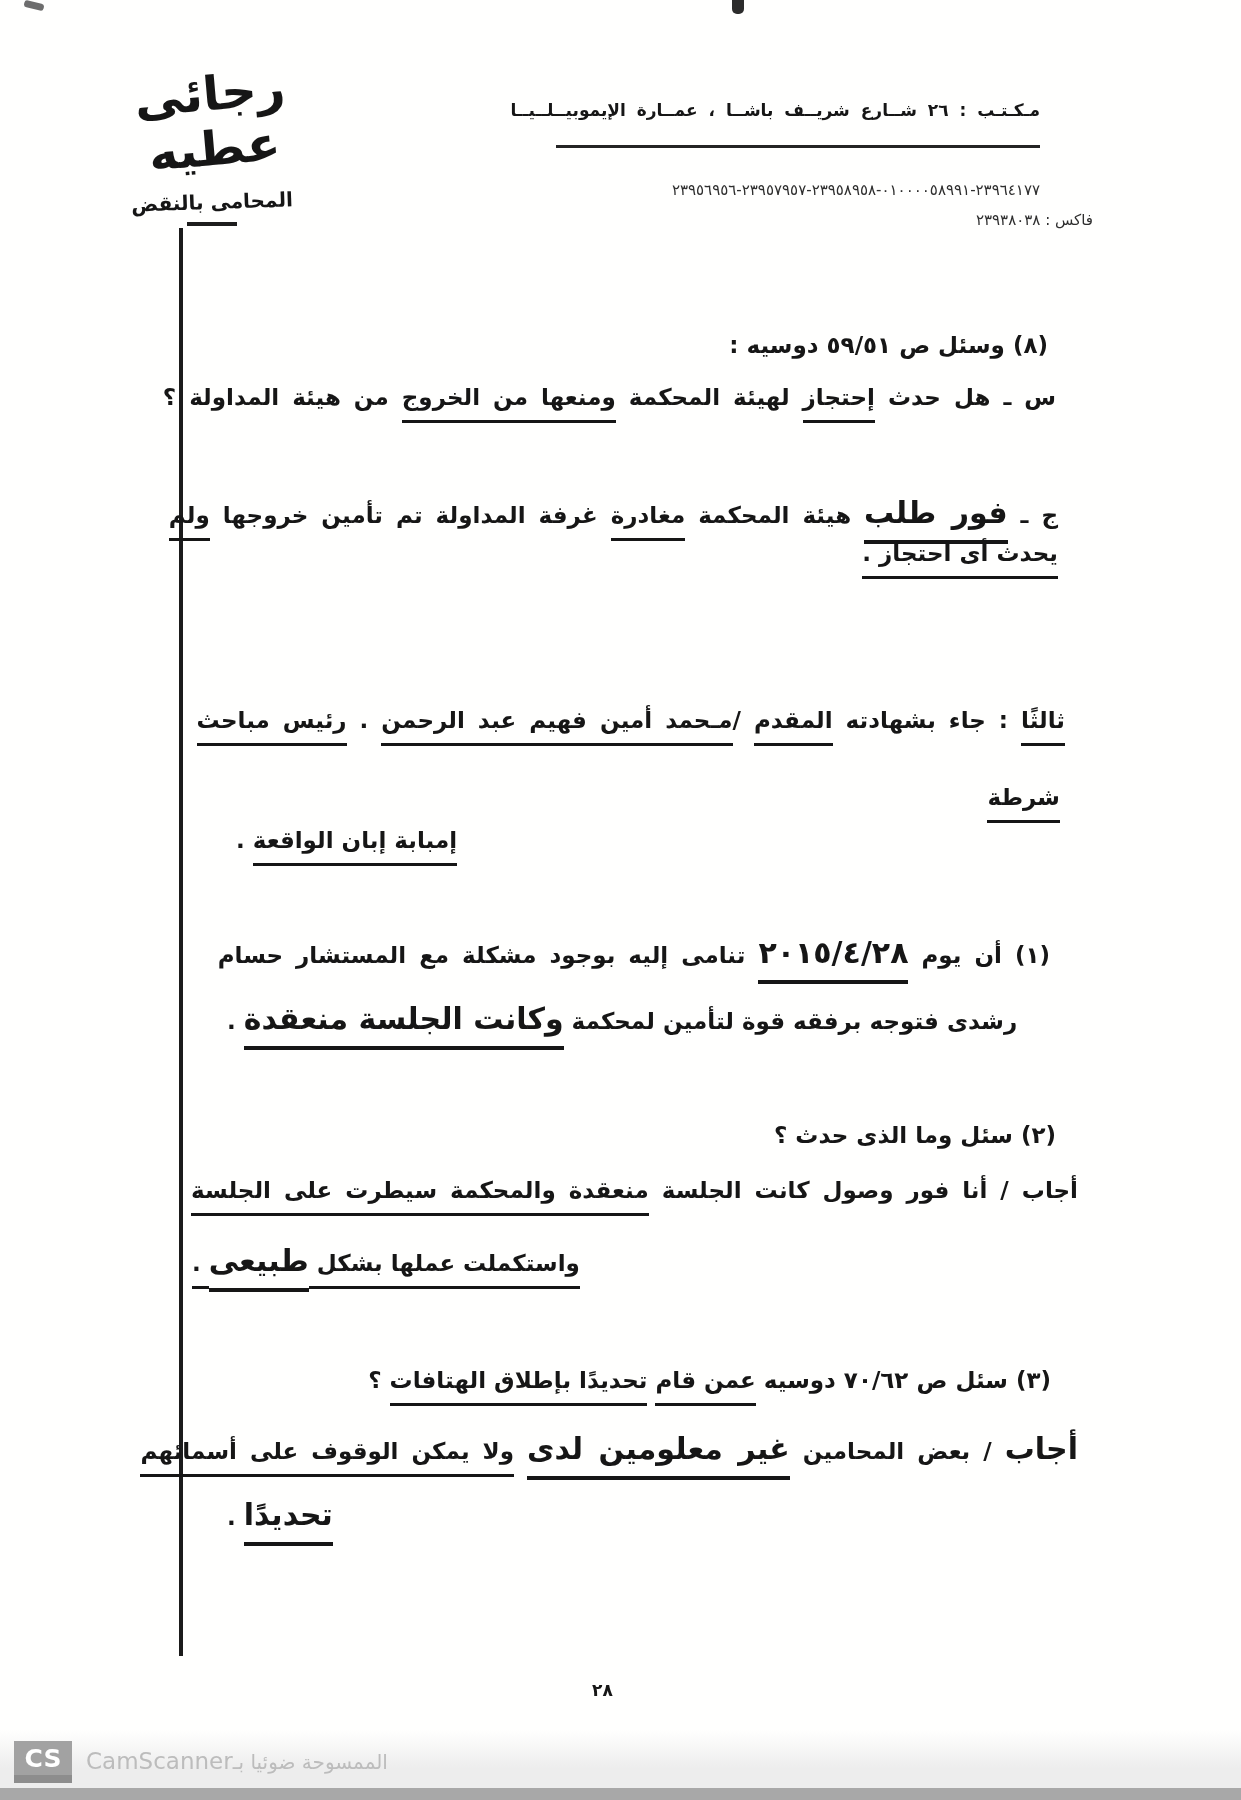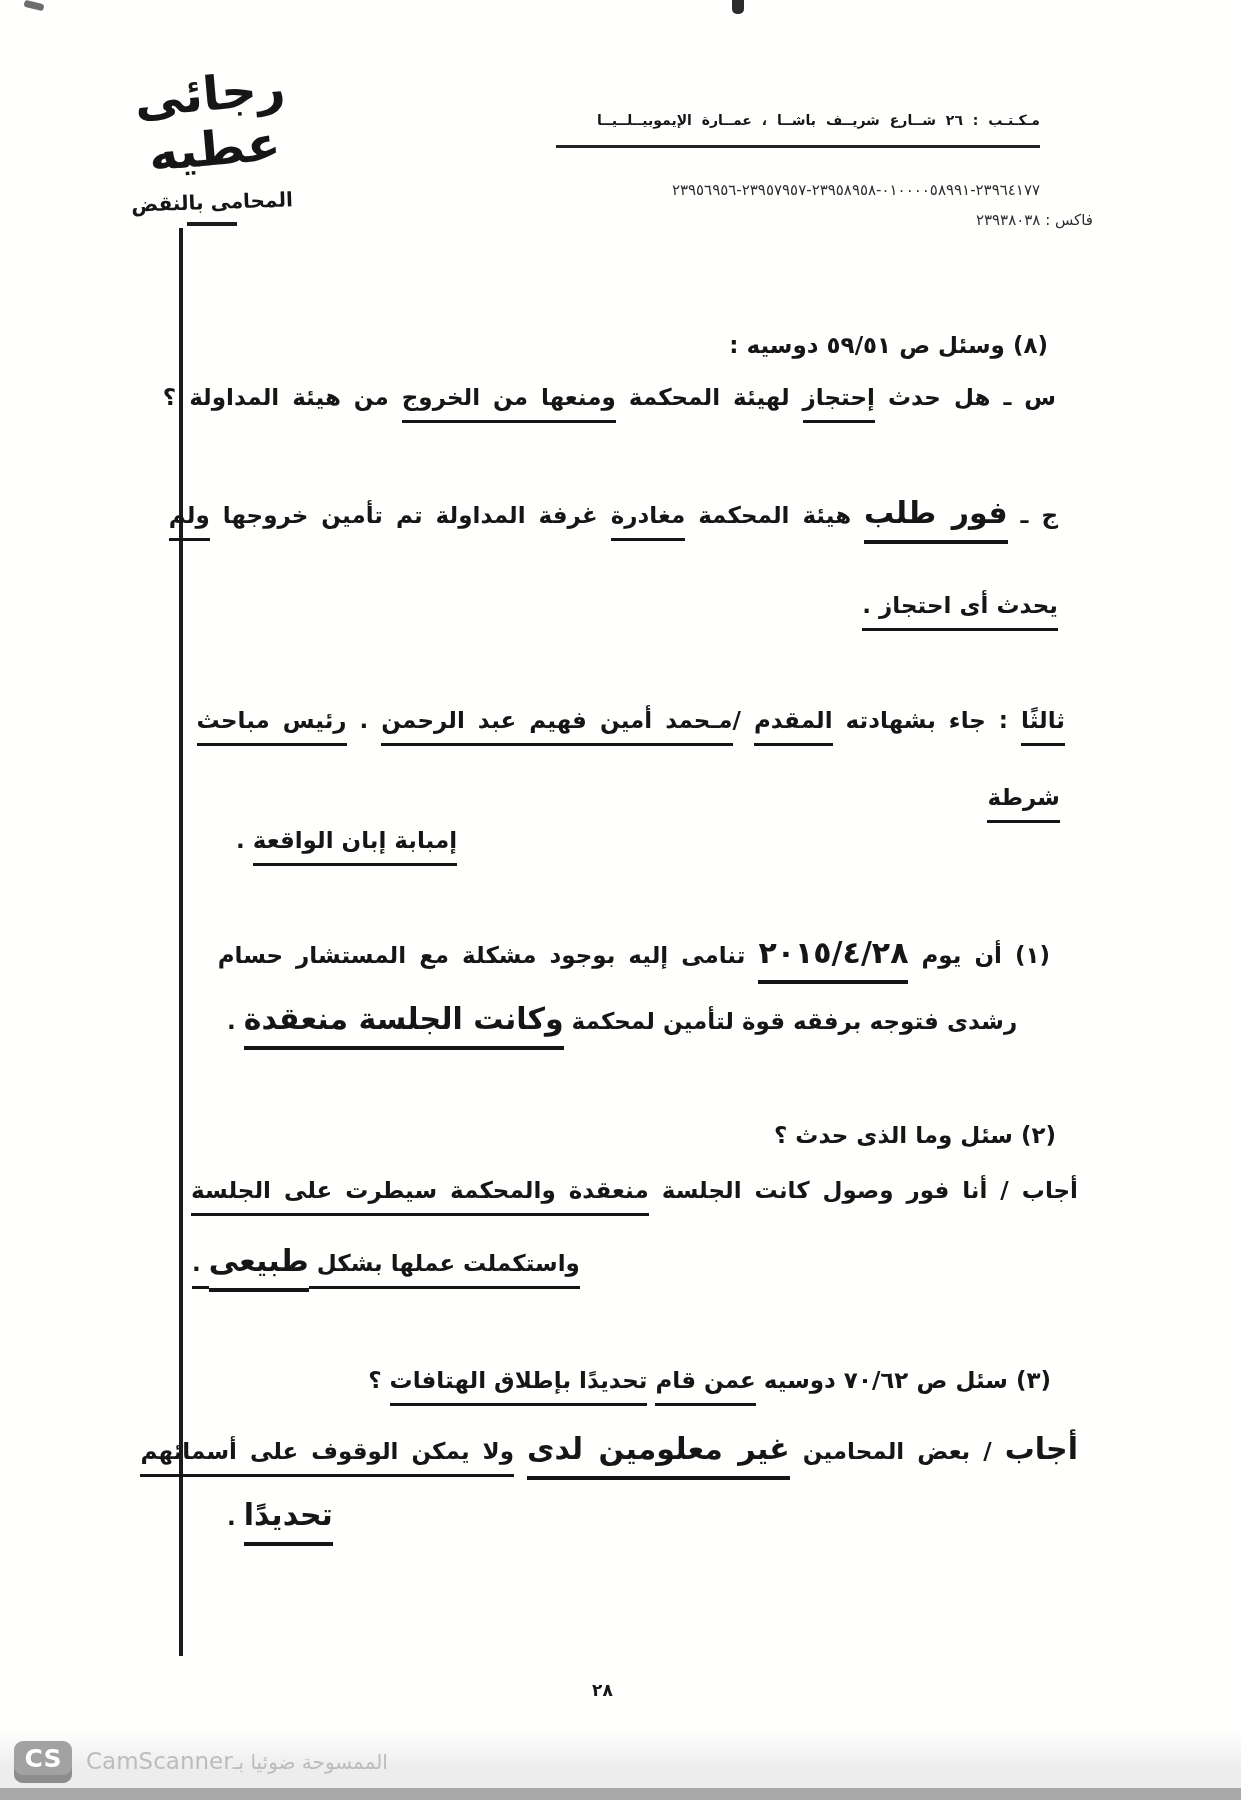--- a/index.html
+++ b/index.html
@@ -9,21 +9,21 @@
     font-family:"DejaVu Sans", sans-serif; color:#161616;
   }
 
   
   .logo { position:absolute; left:78px; top:66px; width:268px; text-align:center; direction:rtl; }
   .logo-name { display:inline-block; font-size:47px; font-weight:bold; transform:rotate(-5deg) scaleX(1.05); letter-spacing:-1px; }
   .logo-title { font-size:20px; font-weight:bold; margin-top:14px; transform:rotate(-2deg); }
   .logo-underline { width:50px; height:4px; background:#1d1d1d; margin:8px auto 0; }
 
   
-  .office { position:absolute; top:112px; right:201px; font-size:14px; font-weight:bold; direction:rtl; word-spacing:5px; }
+  .office { position:absolute; top:100px; right:201px; font-size:17px; font-weight:bold; direction:rtl; word-spacing:5px; }
   .header-rule { position:absolute; top:145px; left:556px; width:484px; height:3px; background:#242424; }
   .phones { position:absolute; top:181px; right:201px; font-size:15px; direction:ltr; letter-spacing:2px; color:#2e2e2e;margin-left:47px; }
   .fax { position:absolute; top:211px; right:148px; font-size:15px; direction:rtl; letter-spacing:1px; color:#2e2e2e; }
 
   
   .margin-rule { position:absolute; left:179px; top:228px; width:4px; height:1428px; background:#1b1b1b; }
 
   
   .line { position:absolute; white-space:nowrap; direction:rtl; font-size:23px; font-weight:bold; line-height:1.55; }
   .line.wide { word-spacing:5px; }
@@ -34,21 +34,21 @@
   .pageno { position:absolute; left:592px; top:1680px; font-size:17px; font-weight:bold; }
 
   
   .ink1 { position:absolute; left:732px; top:0; width:12px; height:14px; background:#2c2c2c; border-radius:0 0 5px 5px; }
   .ink2 { position:absolute; left:24px; top:2px; width:20px; height:7px; background:#6d6d6d; border-radius:3px; transform:rotate(14deg); }
 
   
   .footer { position:absolute; left:0; right:0; bottom:0; height:70px;
             background:linear-gradient(180deg, rgba(242,242,242,0) 0%, #ededed 55%); }
   .cs-badge { position:absolute; left:14px; bottom:17px; width:58px; height:42px;
-              background:#a2a2a2; border-radius:9px; color:#ffffff; font-weight:bold;
+              background:#a2a2a2; border-radius:0; color:#ffffff; font-weight:bold;
               font-size:25px; text-align:center; line-height:36px;
               box-shadow: inset 0 -8px 0 #8d8d8d; }
   .footer-text { position:absolute; left:86px; bottom:26px; color:#bcbcbc; font-size:23px; white-space:nowrap; }
   .footer-text .scanned-ar { margin-left:0; font-size:20px; }
   .bottom-strip { position:absolute; left:0; right:0; bottom:0; height:12px; background:#a8a8a8; }
 </style>
 </head>
 <body>
 
 <div class="page">
@@ -66,21 +66,21 @@
   <div class="header-rule"></div>
   <div class="phones">٢٣٩٦٤١٧٧-٠١٠٠٠٠٥٨٩٩١-٢٣٩٥٨٩٥٨-٢٣٩٥٧٩٥٧-٢٣٩٥٦٩٥٦</div>
   <div class="fax">فاكس : ٢٣٩٣٨٠٣٨</div>
 
   <div class="margin-rule"></div>
 
   <div id="lines">
       <div class="line" dir="rtl" style="top: 328px; right: 193px;"><span class="">(٨)    وسئل ص ٥٩/٥١ دوسيه :</span></div>
       <div class="line wide" dir="rtl" style="top: 380px; right: 185px;"><span class="">س ـ هل حدث </span><span class="seg-u">إحتجاز</span><span class=""> لهيئة المحكمة </span><span class="seg-u">ومنعها من الخروج</span><span class=""> من هيئة المداولة ؟</span></div>
       <div class="line wide" dir="rtl" style="top: 490px; right: 183px;"><span class="">ج ـ </span><span class="seg-u seg-b">فور طلب</span><span class=""> هيئة المحكمة </span><span class="seg-u">مغادرة</span><span class=""> غرفة المداولة تم تأمين خروجها </span><span class="seg-u">ولم</span></div>
-      <div class="line" dir="rtl" style="top: 588px; right: 183px;"><span class="seg-u">يحدث أى احتجاز .</span></div>
+      <div class="line" dir="rtl" style="top: 536px; right: 183px;"><span class="seg-u">يحدث أى احتجاز .</span></div>
       <div class="line wide" dir="rtl" style="top: 703px; right: 176px;"><span class="seg-u">ثالثًا</span><span class=""> : جاء بشهادته </span><span class="seg-u">المقدم</span><span class=""> /</span><span class="seg-u">مـحمد أمين فهيم عبد الرحمن</span><span class=""> . </span><span class="seg-u">رئيس مباحث</span></div>
       <div class="line" dir="rtl" style="top: 780px; right: 181px;"><span class="seg-u">شرطة</span></div>
       <div class="line" dir="rtl" style="top: 823px; left: 236px;"><span class="seg-u">إمبابة إبان الواقعة</span><span class="">  .</span></div>
       <div class="line wide" dir="rtl" style="top: 930px; right: 191px;"><span class="">(١)  أن يوم </span><span class="seg-u seg-b">٢٠١٥/٤/٢٨</span><span class=""> تنامى إليه بوجود مشكلة مع المستشار حسام</span></div>
       <div class="line" dir="rtl" style="top: 996px; left: 227px;"><span class="">رشدى فتوجه برفقه قوة لتأمين لمحكمة </span><span class="seg-u seg-b">وكانت الجلسة منعقدة</span><span class=""> .</span></div>
       <div class="line" dir="rtl" style="top: 1118px; right: 185px;"><span class="">(٢) سئل وما الذى حدث ؟</span></div>
       <div class="line wide" dir="rtl" style="top: 1173px; right: 163px;"><span class="">أجاب / أنا فور وصول كانت الجلسة </span><span class="seg-u">منعقدة والمحكمة سيطرت على الجلسة</span></div>
       <div class="line" dir="rtl" style="top: 1238px; left: 192px;"><span class="seg-u">واستكملت عملها بشكل </span><span class="seg-u seg-b">طبيعى</span><span class="seg-u"> .</span></div>
       <div class="line" dir="rtl" style="top: 1363px; right: 190px;"><span class="">(٣) سئل ص ٧٠/٦٢ دوسيه </span><span class="seg-u">عمن قام</span><span class=""> </span><span class="seg-u">تحديدًا بإطلاق الهتافات</span><span class=""> ؟</span></div>
       <div class="line wide" dir="rtl" style="top: 1426px; right: 163px;"><span class=" seg-b">أجاب</span><span class=""> /  بعض المحامين </span><span class="seg-u seg-b">غير معلومين لدى</span><span class=""> </span><span class="seg-u">ولا يمكن الوقوف على أسمائهم</span></div>

